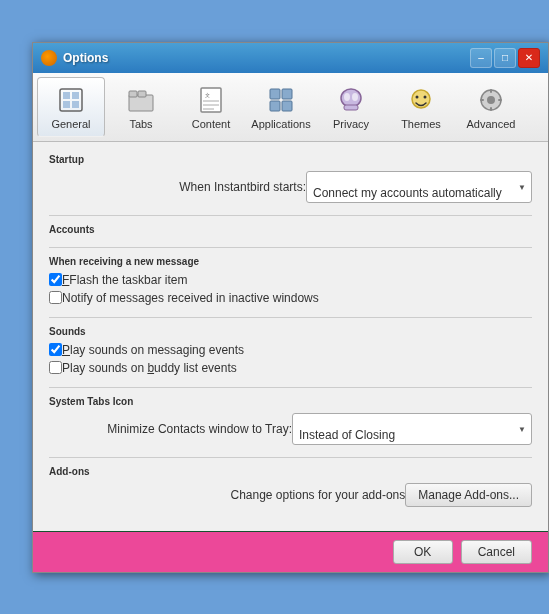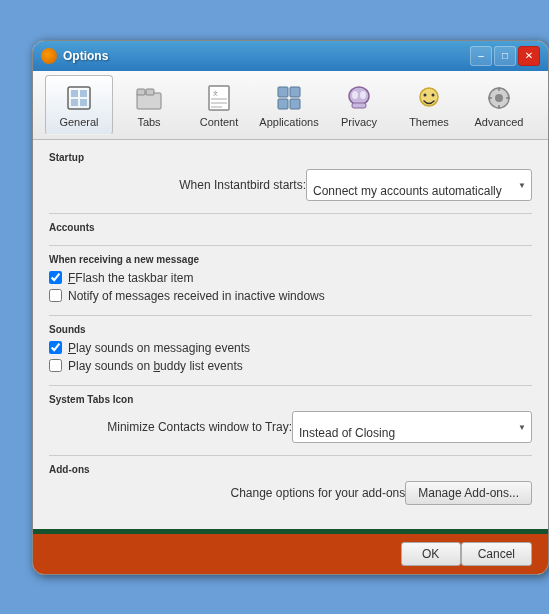--- a/index.html
+++ b/index.html
@@ -11,21 +11,21 @@
       align-items: center;
       justify-content: center;
       width: 549px;
       height: 614px;
       overflow: hidden;
     }
     .window {
       width: 537px;
       background: #f0f0f0;
       border: 1px solid #888;
-      border-radius: 12px;
+      border-radius: 0;
       box-shadow: 2px 2px 10px rgba(0,0,0,0.5);
       overflow: hidden;
       margin-left: 32px;
     }
     .title-bar {
       background: linear-gradient(to bottom, #4a9fd5, #2b7bc0);
       height: 30px;
       display: flex;
       align-items: center;
       padding: 0 8px;
@@ -65,21 +65,21 @@
     }
     .title-bar-btn.close {
       background: #d9291a;
       border-color: #b52018;
     }
     .toolbar {
       background: linear-gradient(to bottom, #fafafa, #e8e8e8);
       border-bottom: 1px solid #bbb;
       display: flex;
       align-items: center;
-      padding: 4px 12px;
+      padding: 4px 4px;
       gap: 2px;
     }
     .tab-btn {
       display: flex;
       flex-direction: column;
       align-items: center;
       justify-content: center;
       width: 68px;
       height: 60px;
       border: 1px solid transparent;
@@ -165,41 +165,41 @@
       border-radius: 3px;
       padding: 4px 12px;
       font-size: 12px;
       cursor: pointer;
       color: #333;
     }
     .checkbox-row {
       display: flex;
       align-items: center;
       margin-bottom: 4px;
-      gap: 6px;
     }
     .checkbox-row input[type="checkbox"] {
       width: 13px;
       height: 13px;
       cursor: pointer;
     }
     .checkbox-label {
       font-size: 12px;
       color: #333;
       cursor: pointer;
     }
     .underline {
       text-decoration: underline;
     }
     .footer {
-      background: #c2410c;
-      border-top: 5px solid #14532d;
+      background: #ec4899;
+      border-top: 1px solid #14532d;
       padding: 8px 16px;
       display: flex;
       justify-content: flex-end;
+      gap: 8px;
     }
     .footer-btn {
       background: linear-gradient(to bottom, #f8f8f8, #e0e0e0);
       border: 1px solid #aaa;
       border-radius: 3px;
       padding: 4px 16px;
       font-size: 12px;
       cursor: pointer;
       color: #333;
       min-width: 60px;

